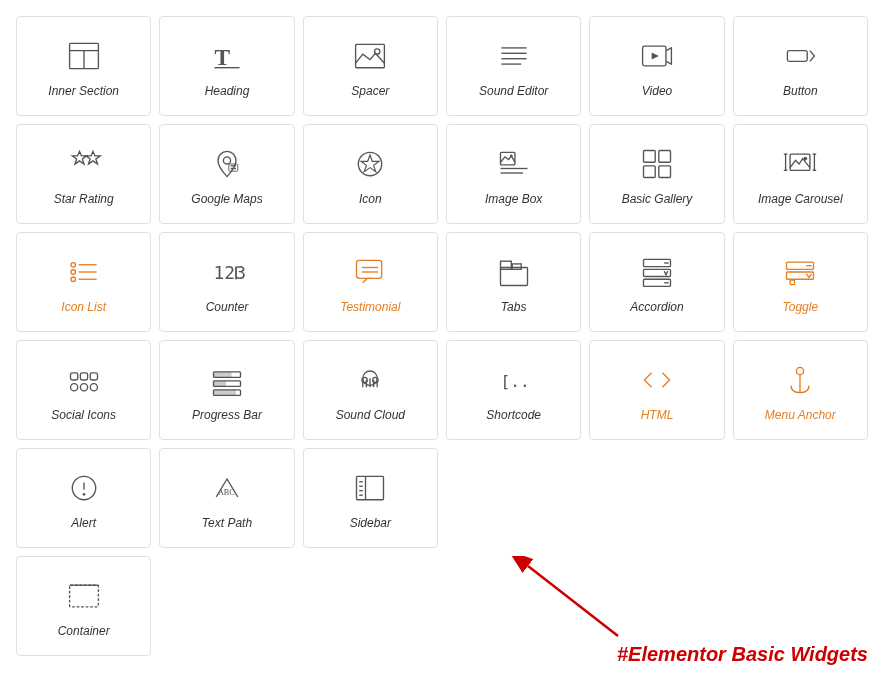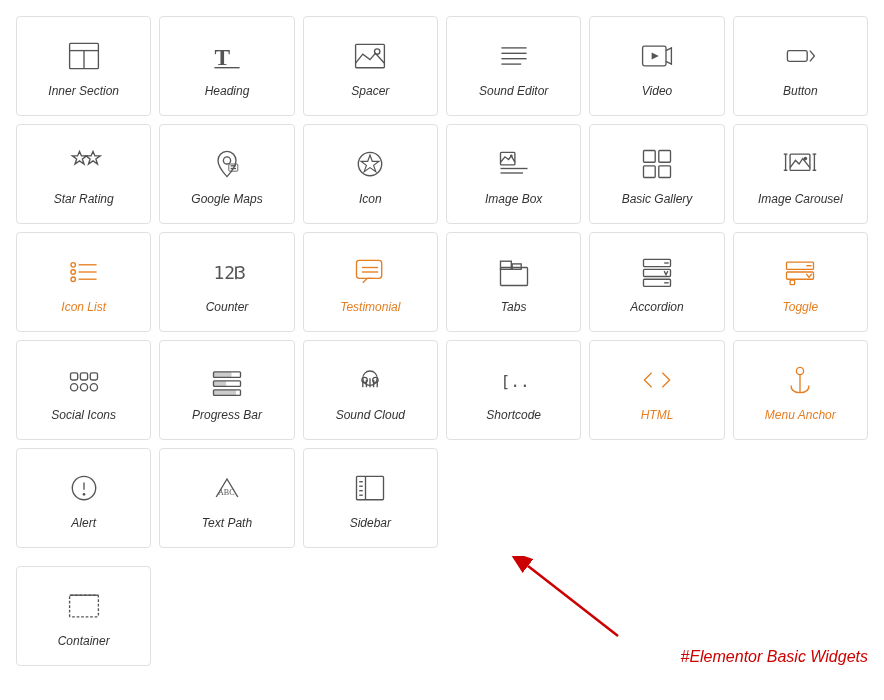--- a/index.html
+++ b/index.html
@@ -345,39 +345,39 @@
             <rect x="5" y="7" width="30" height="26" rx="1"></rect>
             <line x1="15" y1="7" x2="15" y2="33"></line>
             <line x1="8" y1="13" x2="12" y2="13"></line>
             <line x1="8" y1="18" x2="12" y2="18"></line>
             <line x1="8" y1="23" x2="12" y2="23"></line>
             <line x1="8" y1="28" x2="12" y2="28"></line>
           </svg>
         </div>
         <span class="widget-label">Sidebar</span>
       </div>
-      <div style="grid-column: 1 / 7; display: flex; align-items: flex-end; position: relative;">
+      <div style="grid-column: 1 / 7; display: flex; align-items: flex-start; position: relative;">
         <div style="width: calc(16.6667% - 6.66667px);">
           <div class="widget-cell">
             <div class="widget-icon">
               <svg viewBox="0 0 40 40" fill="none" stroke="#555" stroke-width="1.5">
                 <rect x="4" y="8" width="32" height="24" rx="1" stroke-dasharray="3,2"></rect>
                 <line x1="4" y1="8" x2="36" y2="8"></line>
               </svg>
             </div>
             <span class="widget-label">Container</span>
           </div>
         </div>
         <div style="flex: 1 1 0%; display: flex; align-items: flex-end; justify-content: flex-end; padding-bottom: 0px; min-height: 110px; position: relative;">
           <svg width="120" height="90" viewBox="0 0 120 90" style="position: absolute; bottom: 20px; right: 240px;">
   <defs>
     <marker id="ah2" markerWidth="10" markerHeight="7" refX="0" refY="3.5" orient="auto">
       <polygon points="0 0, 10 3.5, 0 7" fill="#cc0000"></polygon>
     </marker>
   </defs>
   <line x1="110" y1="80" x2="20" y2="10" stroke="#cc0000" stroke-width="2.5" marker-end="url(#ah2)"></line>
 </svg>
-          <span style="color: rgb(204, 0, 0); font-size: 16px; font-weight: normal; font-style: italic; white-space: nowrap; align-self: flex-end;">#Elementor Basic Widgets</span>
+          <span style="color: rgb(204, 0, 0); font-size: 20px; font-weight: bold; font-style: italic; white-space: nowrap; align-self: flex-end;">#Elementor Basic Widgets</span>
         </div>
       </div>
     </div>
 
 </div>
 
 </body></html>

